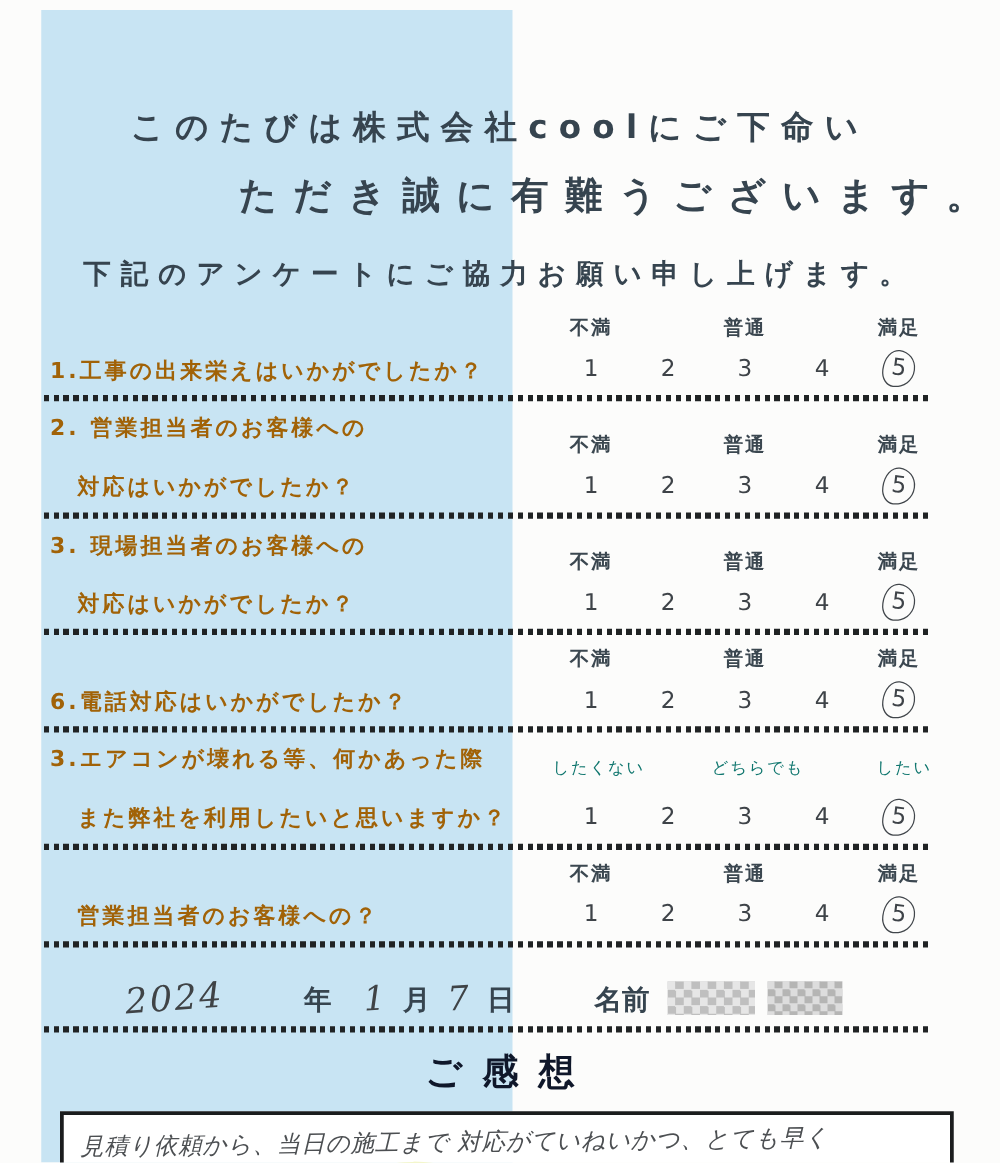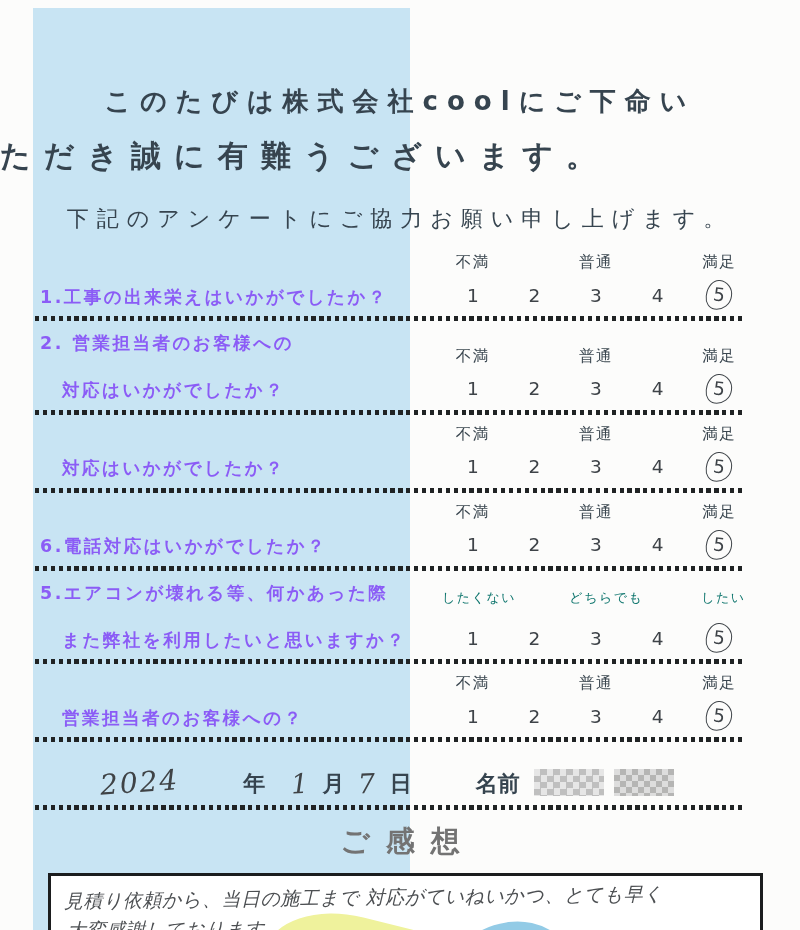--- a/index.html
+++ b/index.html
@@ -8,52 +8,52 @@
     font-family:"DejaVu Sans","Liberation Sans",sans-serif;
     background:#fcfcfb;
     position:relative;
     overflow:hidden;
     color:#36444f;
   }
   .band { position:absolute; left:33px; top:8px; width:377px; height:922px; background:#c8e4f3; }
   .page { position:absolute; inset:0; }
 
   .h1 { margin-top:84px; text-align:center; font-size:26px; font-weight:600; letter-spacing:9px; color:#36444f; }
-  .h2 { margin-top:17px; text-align:left; font-size:30px; font-weight:600; letter-spacing:13px; color:#36444f; }
-  .sub { margin-top:27px; text-align:center; font-size:22px; font-weight:400; letter-spacing:8px; color:#36444f; }
+  .h2 { margin-top:17px; text-align:right; font-size:30px; font-weight:600; letter-spacing:13px; color:#36444f; }
+  .sub { margin-top:27px; text-align:center; font-size:22px; font-weight:700; letter-spacing:8px; color:#36444f; }
 
   .qs { margin-top:18px; }
   .q-row { display:flex; align-items:flex-end; padding-left:40px; min-height:46px; }
-  .q-text { width:402px; font-size:17.5px; letter-spacing:2.5px; line-height:1.5; font-weight:600; color:#8b5cf6; }
+  .q-text { width:402px; font-size:17.5px; letter-spacing:2.5px; line-height:1.5; font-weight:600; color:#a16207; }
   .q-text .l2 { display:block; padding-left:22px;margin-top:21px; }
   .q-text .l2:empty { display:none; }
   .rating { width:308px; display:flex; flex-direction:column; justify-content:flex-end; }
   .r-labels { display:grid; grid-template-columns:repeat(5,1fr); text-align:center; }
-  .r-labels span { font-size:15.5px; letter-spacing:1.5px; font-weight:400; color:#3b4750; white-space:nowrap; }
+  .r-labels span { font-size:15.5px; letter-spacing:1.5px; font-weight:700; color:#3b4750; white-space:nowrap; }
   .muted-labels .r-labels span { color:#0f766e; font-size:13px; font-weight:400; }
   .r-nums { display:grid; grid-template-columns:repeat(5,1fr); text-align:center; margin-top:7px; font-size:18.5px; color:#3e4348; align-items:center; justify-items:center; }
   .muted-labels .r-nums { margin-top:16px; }
   .circ { display:inline-block; width:26px; height:30px; line-height:28px; text-align:center;
           border:1.7px solid #41464b; border-radius:48% 55% 62% 40% / 58% 48% 52% 42%;
           transform:rotate(7deg); }
   .dots { margin:6px 0 9px 35px; width:710px; height:5px;
           background:repeating-linear-gradient(90deg,#202324 0 4.2px,transparent 4.2px 7.9px); }
 
   .date-row { display:flex; align-items:flex-end; padding-left:100px; margin-top:24px; font-size:22px; font-weight:600; color:#36444f; }
   .hw { font-family:"DejaVu Serif","Liberation Serif",serif; font-style:italic; font-weight:400; color:#3f4346; }
   .d-year { font-size:28px; transform:rotate(-4deg); letter-spacing:2px; }
   .d-num { font-size:27px; transform:rotate(-3deg); }
   .gap-s { width:14px; } .gap-m { width:26px; } .gap-l { width:64px; }
   .redact { display:inline-block; height:27px; margin-left:14px; align-self:center;
             background:repeating-conic-gradient(#b4b4b4 0% 25%, #e2e2e2 0% 50%);
             background-size:13px 13px; opacity:.85; }
   .redact.r1 { width:70px; }
   .redact.r2 { width:60px; margin-left:10px; background:repeating-conic-gradient(#a8a8a8 0% 25%, #d8d8d8 0% 50%); background-size:12px 12px; }
 
-  .gk { text-align:center; font-size:29px; letter-spacing:16px; padding-left:16px; margin-top:12px; font-weight:600; color:#737373; }
+  .gk { text-align:center; font-size:29px; letter-spacing:16px; padding-left:16px; margin-top:12px; font-weight:600; color:#0f172a; }
 
   .cbox { position:relative; margin:11px 0 0 48px; width:715px; height:190px;
           border:3.5px solid #1b1d1e; background:#ffffff; }
   .blob { position:absolute; }
   .blob-yellow { left:210px; top:40px; width:178px; height:122px; background:#eff29c;
                  border-radius:62% 10% 68% 58% / 58% 16% 64% 66%; transform:rotate(14deg); }
   .blob-blue { left:398px; top:46px; width:128px; height:112px; background:#93cbe6;
                border-radius:64% 60% 66% 10% / 60% 62% 64% 14%; transform:rotate(-8deg); }
   .hw-line { position:absolute; font-family:"DejaVu Serif","Liberation Serif",serif; font-style:italic;
              color:#4c4f52; font-size:19px; letter-spacing:.5px; white-space:nowrap; z-index:2; }
@@ -121,20 +121,21 @@
             <span class="circ">5</span>
           </div>
         </div>
       </div>
       <div class="dots"></div>
     </div>
 
     <div class="q">
       <div class="q-row">
         <div class="q-text">
+          <span class="l1">3. 現場担当者のお客様への</span>
           <span class="l2">対応はいかがでしたか？</span>
         </div>
         <div class="rating">
           <div class="r-labels">
             <span>不満</span>
               <span></span>
             <span>普通</span>
               <span></span>
             <span>満足</span>
           </div>
@@ -172,21 +173,21 @@
             <span class="circ">5</span>
           </div>
         </div>
       </div>
       <div class="dots"></div>
     </div>
 
     <div class="q muted-labels">
       <div class="q-row">
         <div class="q-text">
-          <span class="l1">5.エアコンが壊れる等、何かあった際</span>
+          <span class="l1">3.エアコンが壊れる等、何かあった際</span>
           <span class="l2">また弊社を利用したいと思いますか？</span>
         </div>
         <div class="rating">
           <div class="r-labels">
             <span>したくない</span>
               <span></span>
             <span>どちらでも</span>
               <span></span>
             <span>したい</span>
           </div>

